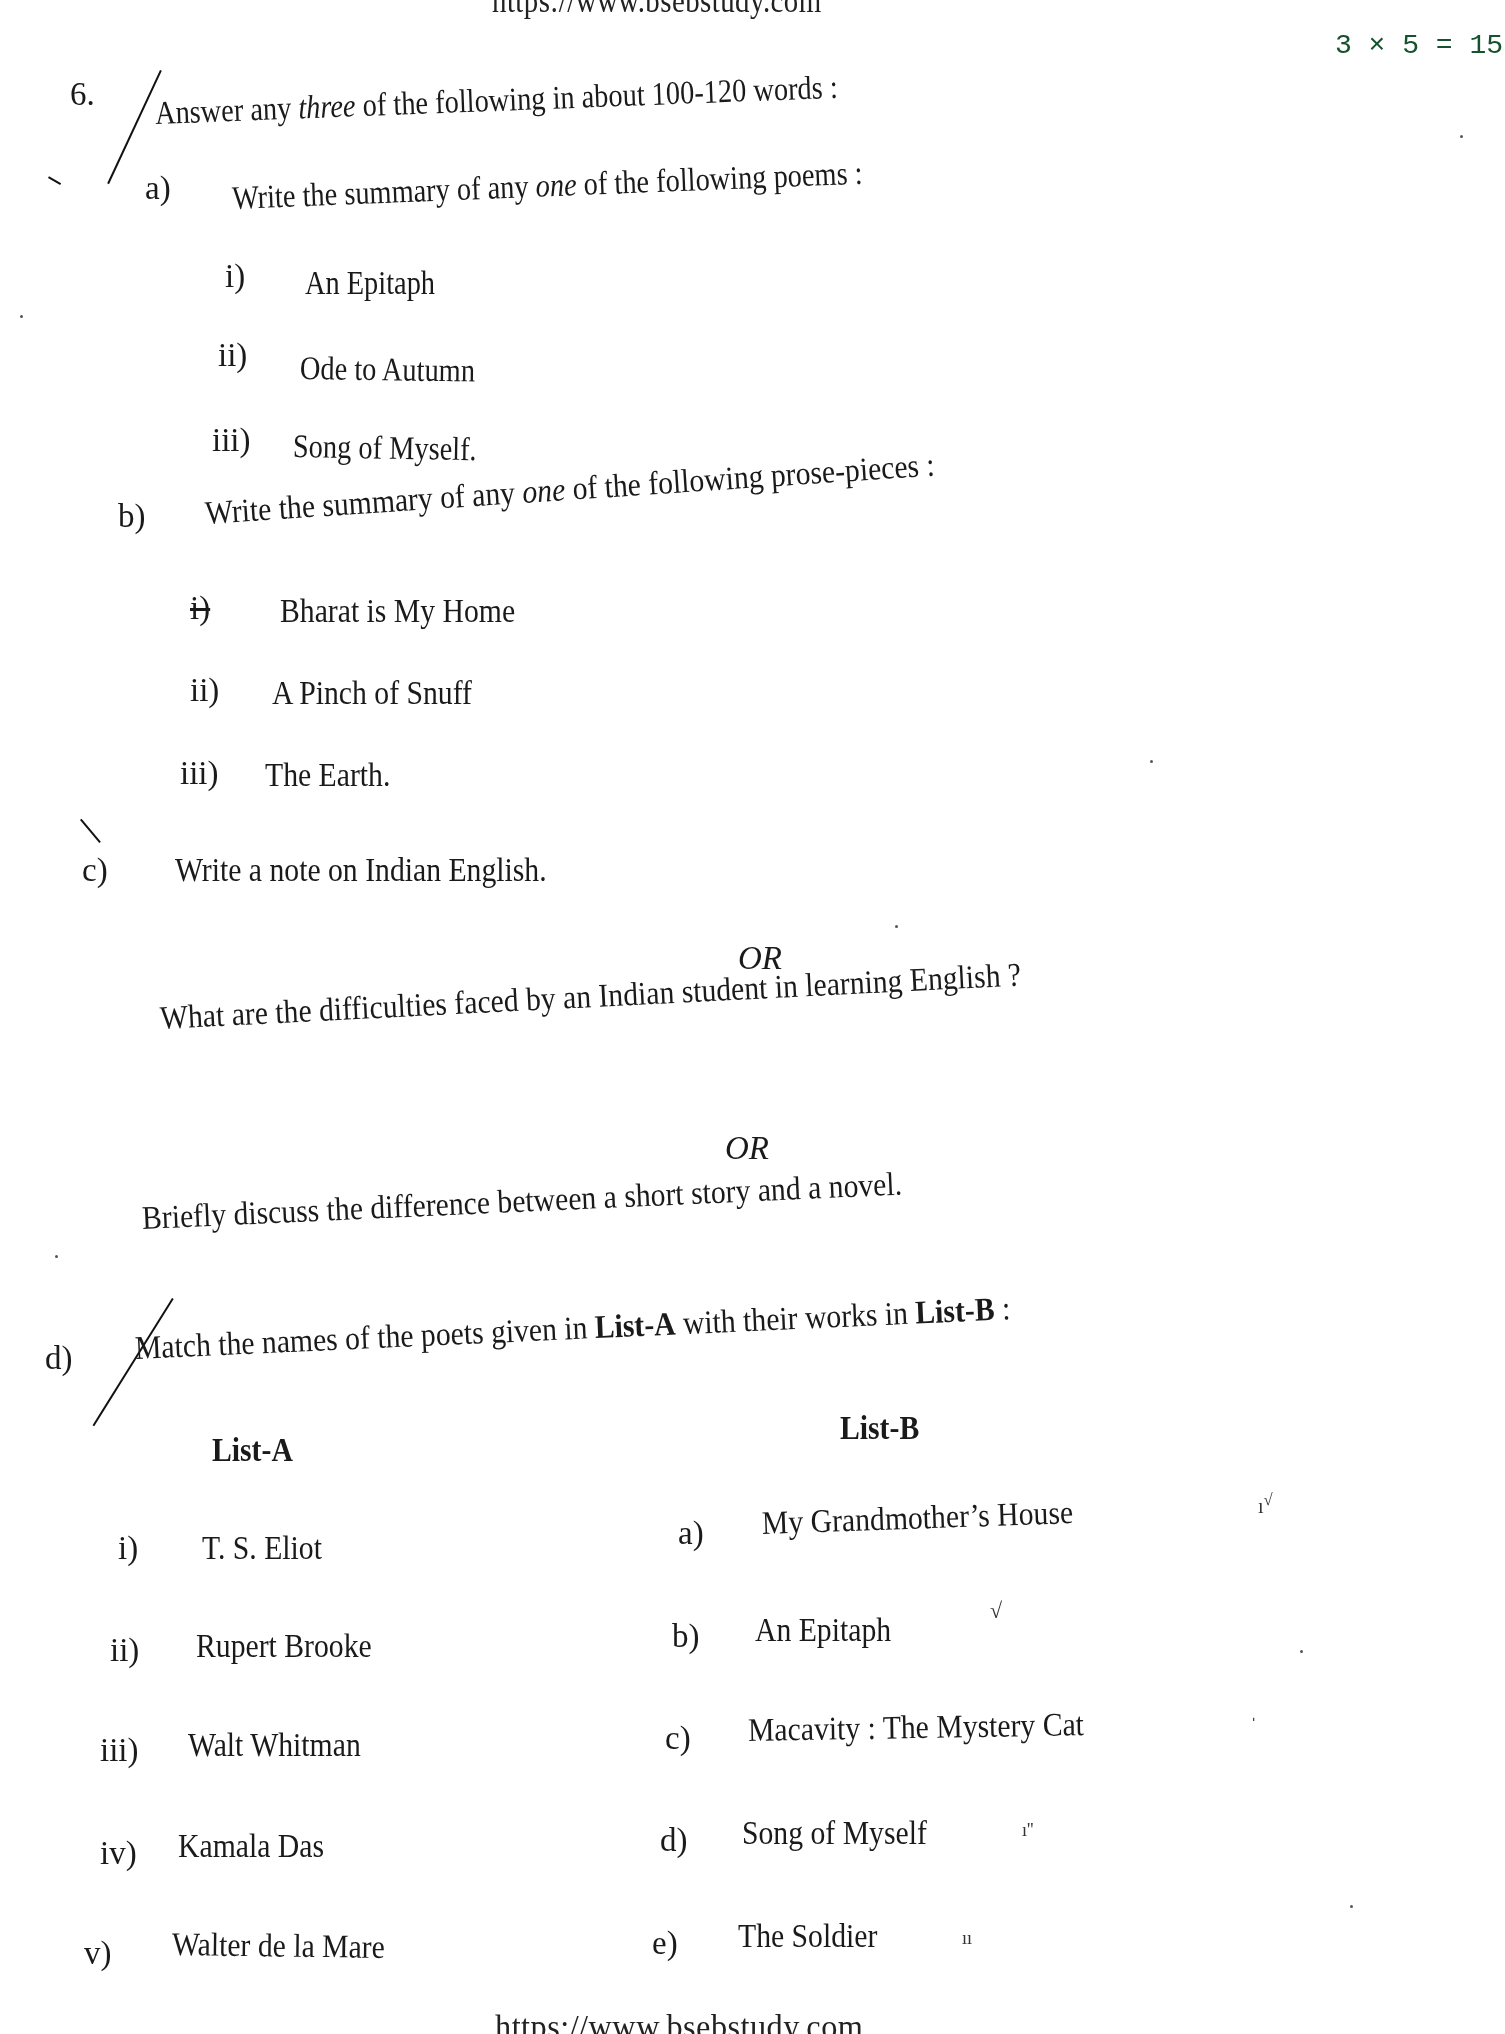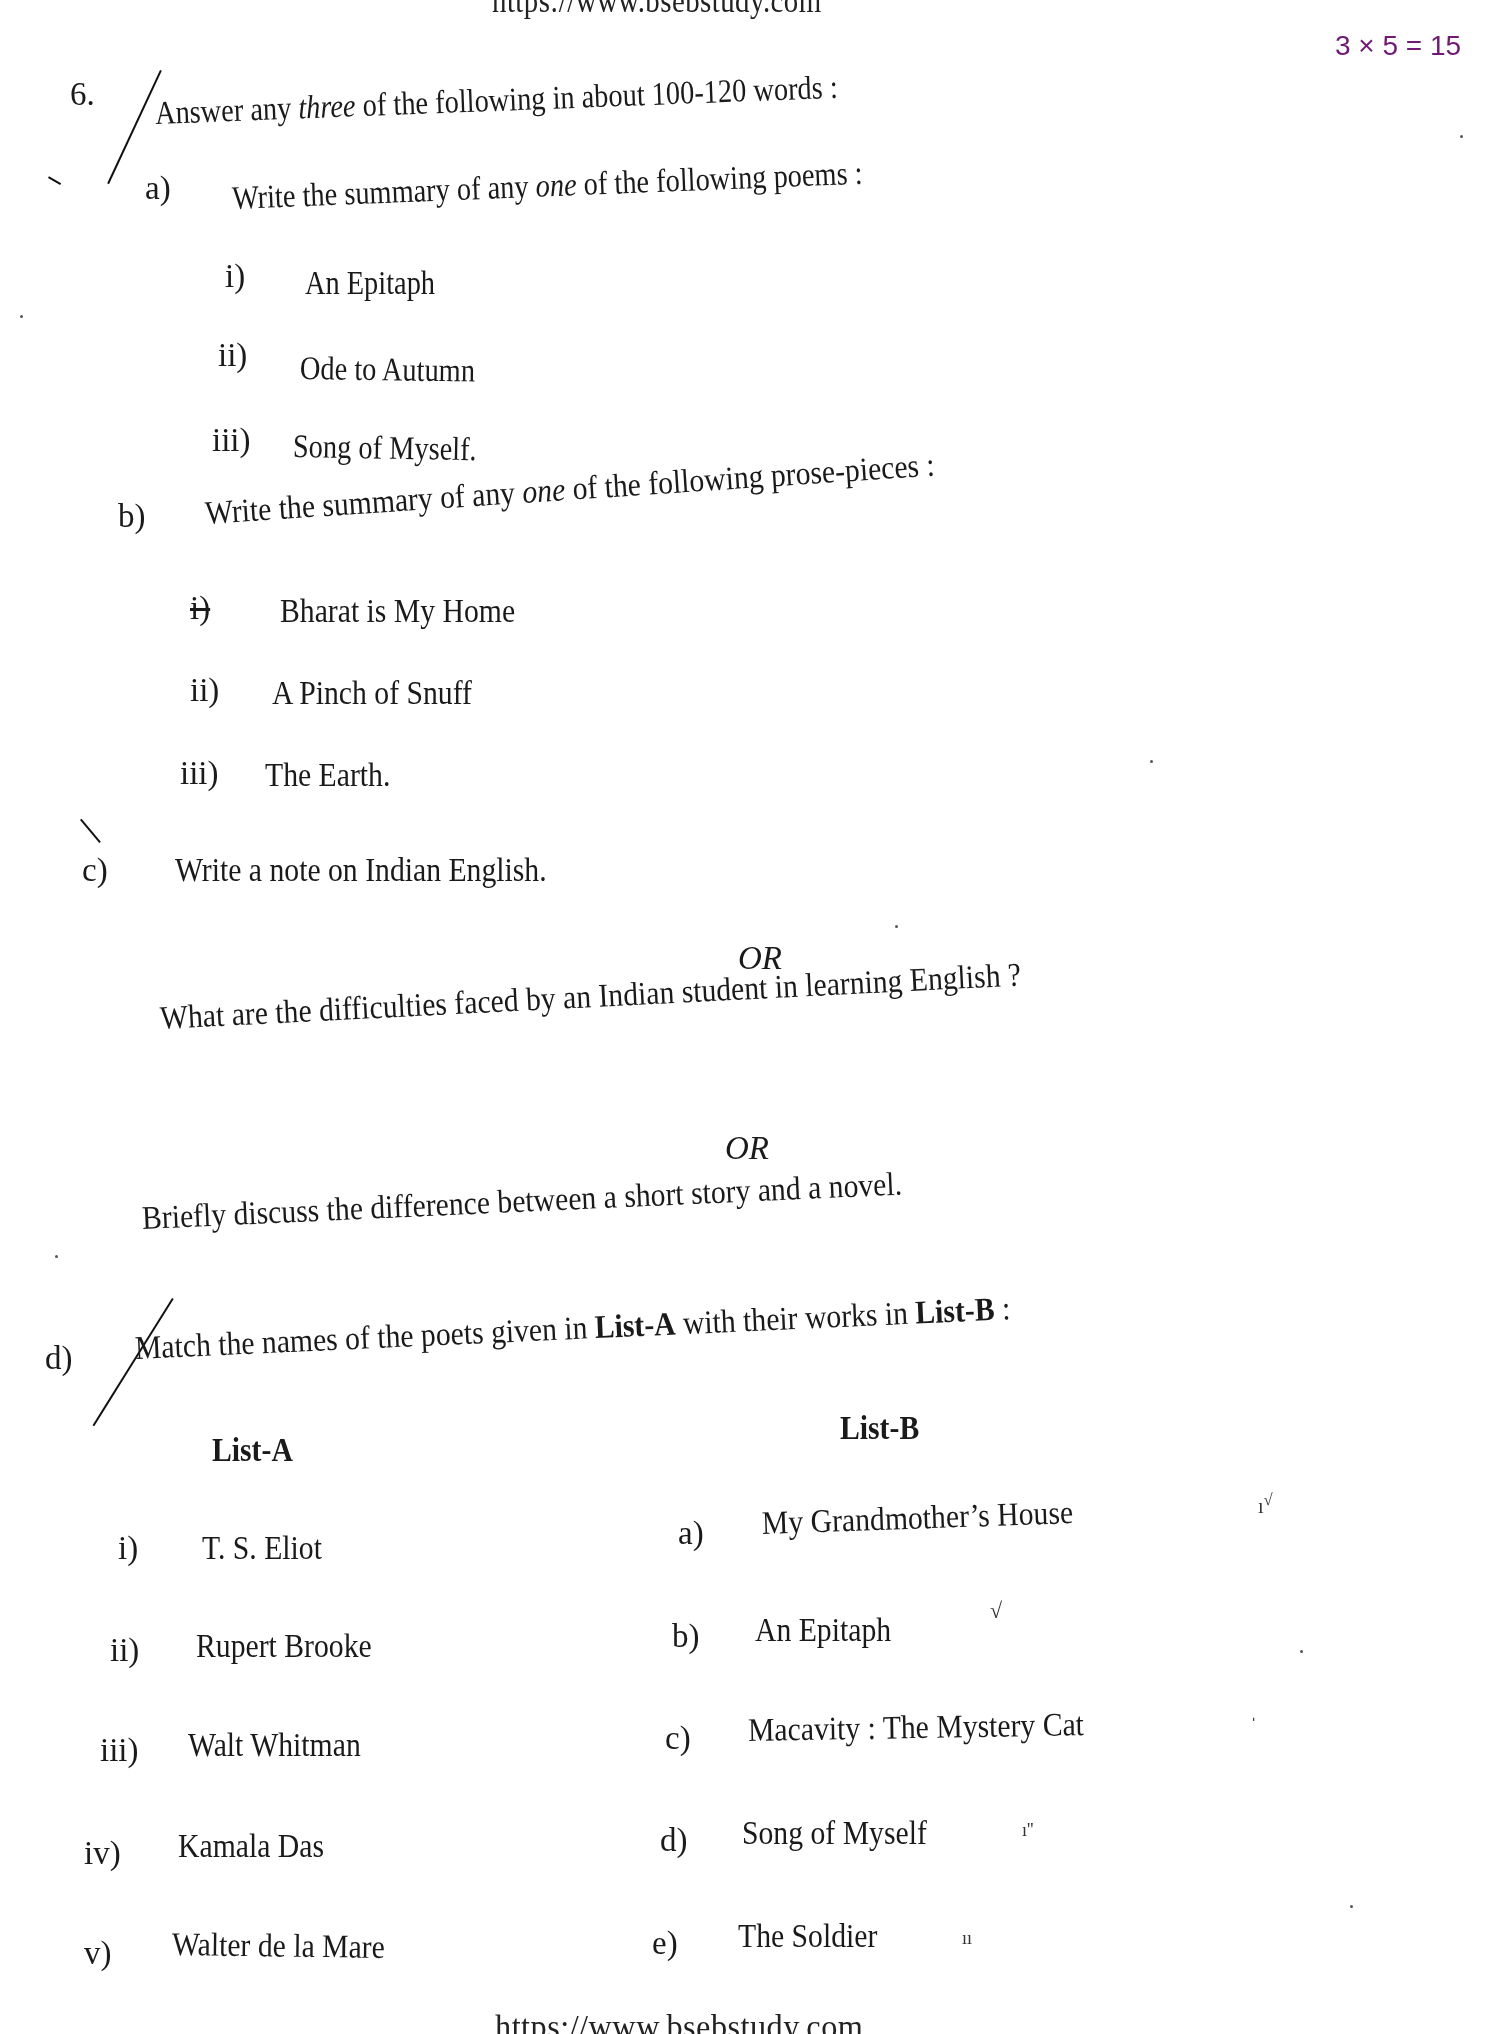--- a/index.html
+++ b/index.html
@@ -16,23 +16,23 @@
       font-family: "DejaVu Serif", "Liberation Serif", serif;
     }
     .abs { position: absolute; white-space: nowrap; }
     .url {
       font-family: "Liberation Serif", serif;
       font-size: 34px;
       color: #222;
       letter-spacing: 0.5px;
     }
     .marks {
-      font-family: Liberation Sans, sans-serif;
+      font-family: Liberation Mono, monospace;
       font-size: 28px;
-      color: #701a75;
+      color: #14532d;
     }
     .t {
       font-family: "Liberation Serif", serif;
       font-size: 33px;
       color: #1a1a1a;
     }
     .cond { transform-origin: left center; }
     .b { font-weight: bold; }
     .i { font-style: italic; }
     .tick {
@@ -115,21 +115,21 @@
 <div>
   <div class="abs t" style="left:118px; top:1530px;">i)</div>
   <div class="abs t cond" style="left:202px; top:1530px; transform: scaleX(0.9);">T. S. Eliot</div>
 
   <div class="abs t" style="left:110px; top:1632px;">ii)</div>
   <div class="abs t cond" style="left:196px; top:1628px; transform: scaleX(0.9);">Rupert Brooke</div>
 
   <div class="abs t" style="left:100px; top:1732px;">iii)</div>
   <div class="abs t cond" style="left:188px; top:1727px; transform: scaleX(0.9);">Walt Whitman</div>
 
-  <div class="abs t" style="left:84px; top:1835px;">iv)</div>
+  <div class="abs t" style="left:100px; top:1835px;">iv)</div>
   <div class="abs t cond" style="left:178px; top:1828px; transform: scaleX(0.9);">Kamala Das</div>
 
   <div class="abs t" style="left:84px; top:1935px;">v)</div>
   <div class="abs t cond" style="left:172px; top:1926px; transform: rotate(0.8deg) scaleX(0.9);">Walter de la Mare</div>
 </div>
 
 <div>
   <div class="abs t" style="left:678px; top:1515px;">a)</div>
   <div class="abs t cond" style="left:762px; top:1505px; transform: rotate(-2deg) scaleX(0.9);">My Grandmother’s House</div>
   <div class="abs t" style="left:1258px; top:1490px; font-size:20px; color:#333;">ı<sup>√</sup></div>

